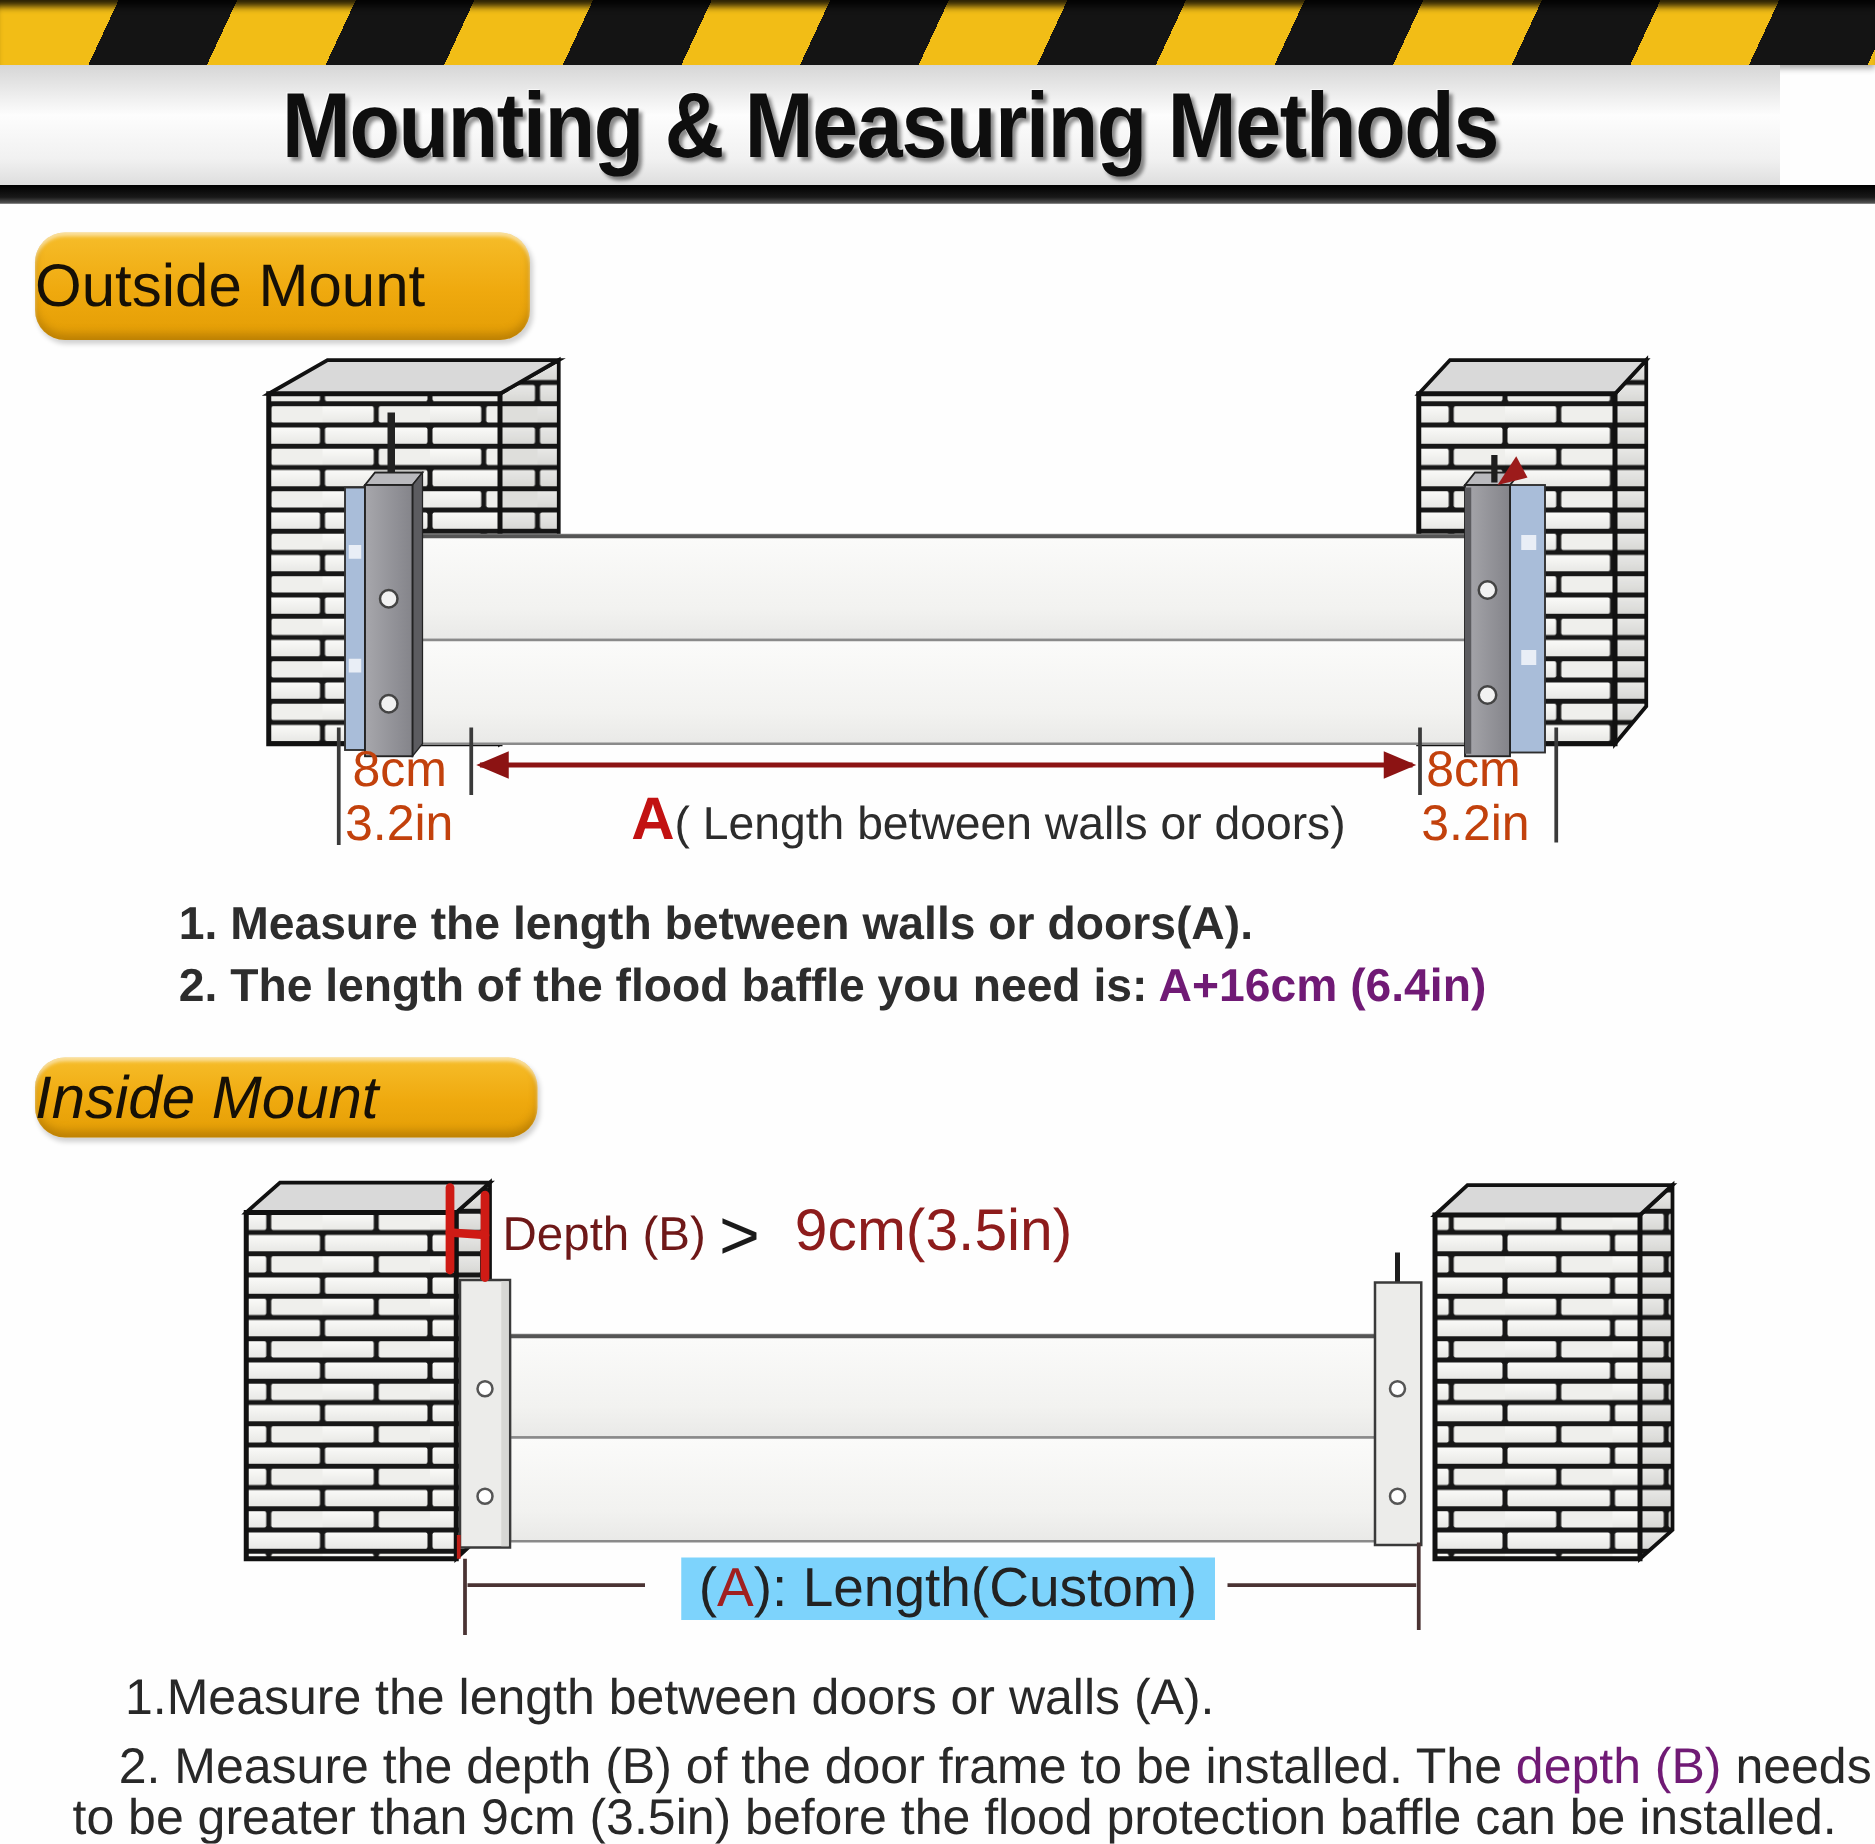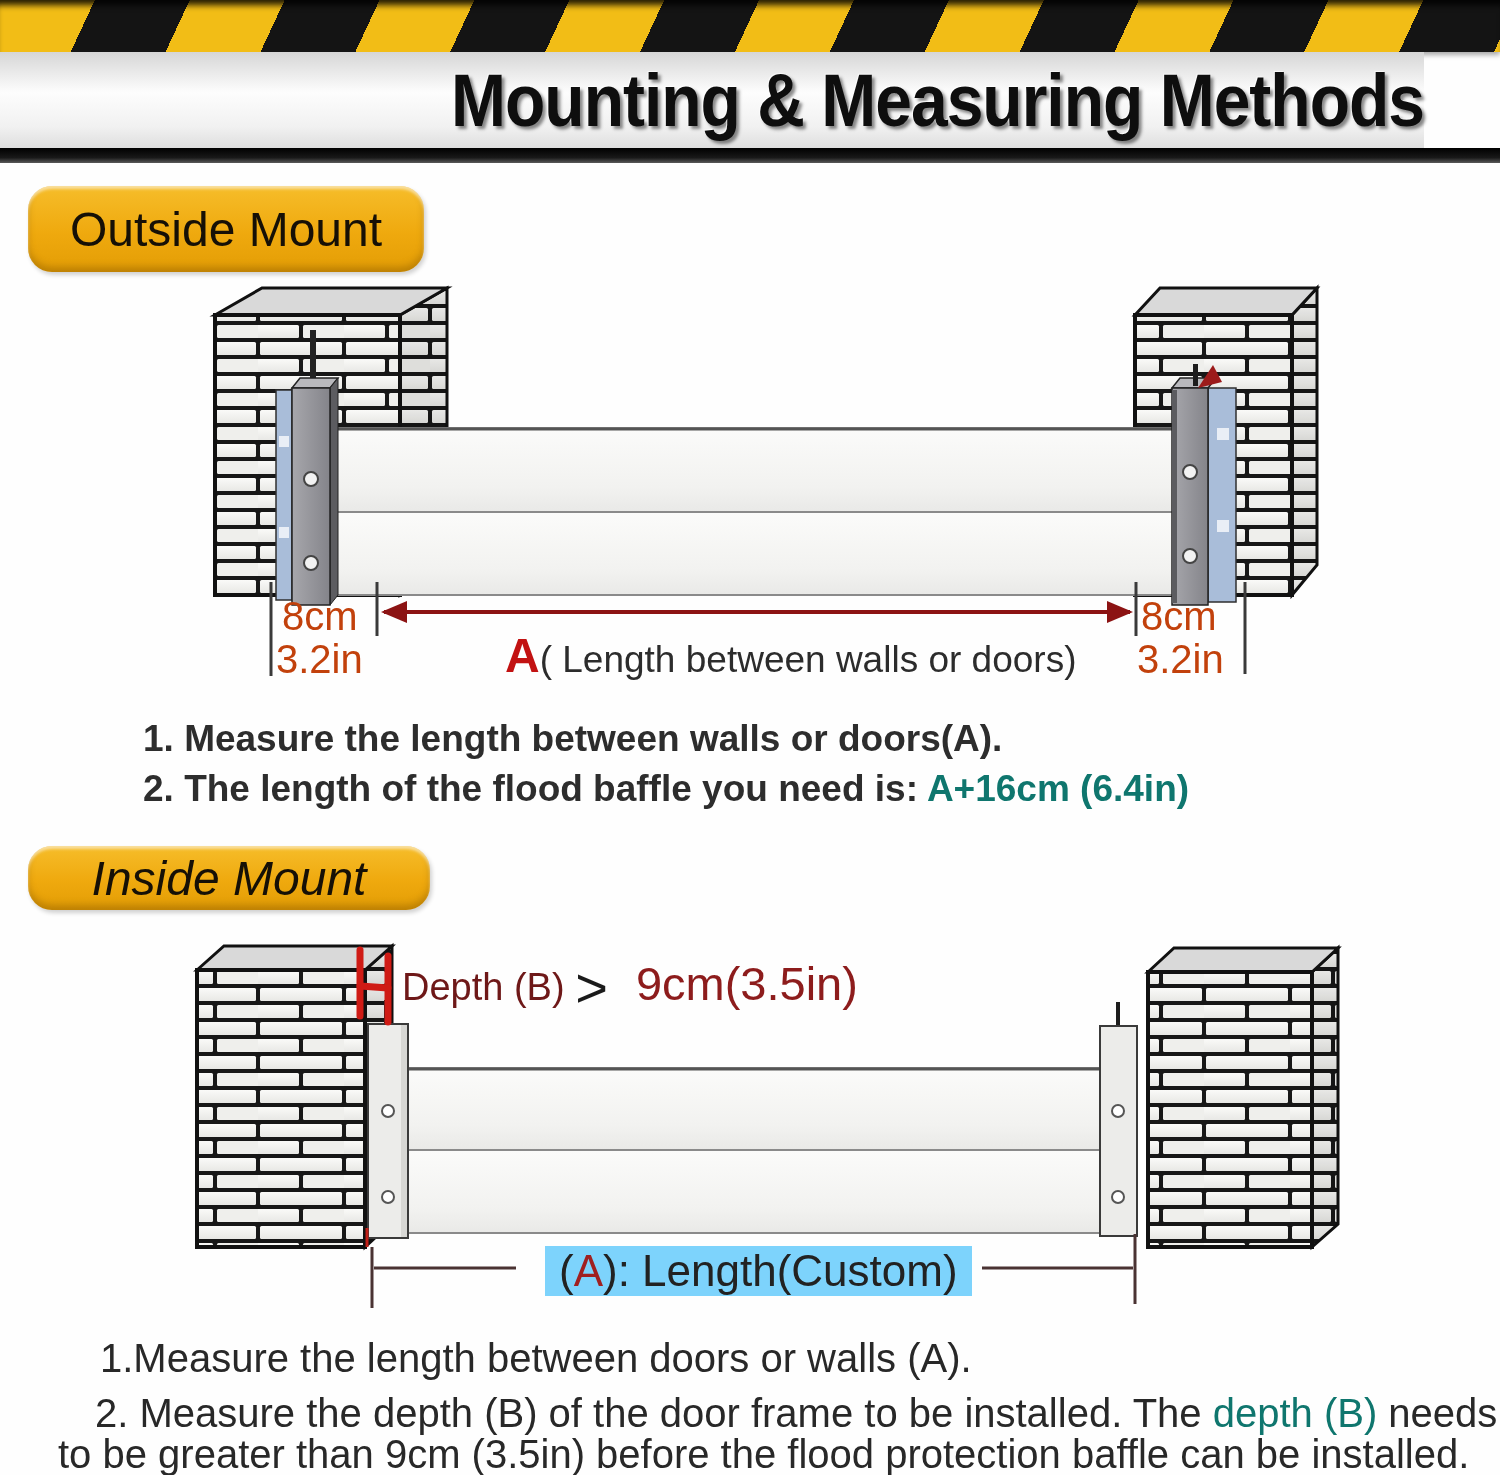--- a/index.html
+++ b/index.html
@@ -10,50 +10,50 @@
   
   .hazard{
     position:absolute;left:0;top:0;width:1500px;height:52px;
     background:repeating-linear-gradient(115deg,#f2bd16 0 86px,#141414 86px 172px);
     box-shadow:inset 0 9px 6px -4px rgba(0,0,0,.85), 0 3px 5px rgba(0,0,0,.35);
   }
   
   .titleband{
     position:absolute;left:0;top:52px;width:1424px;height:96px;
     background:linear-gradient(180deg,#d6d6d6 0%,#fdfdfd 42%,#f1f1f1 78%,#dedede 100%);
-    display:flex;align-items:center;justify-content:flex-end;
+    display:flex;align-items:center;justify-content:center;
   }
   .title{
     font-size:66px;font-weight:700;color:#0e0e0e;letter-spacing:-1px;
     transform:scaleY(1.12);
     text-shadow:-1px -1px 0 rgba(255,255,255,.65), 3px 3px 3px rgba(0,0,0,.45);
     white-space:nowrap;
   }
   .blackbar{
     position:absolute;left:0;top:148px;width:1500px;height:15px;
     background:linear-gradient(180deg,#000 0%,#191919 65%,#5a5a5a 100%);
   }
   
   .mount-label{
     position:absolute;border-radius:24px;
     background:linear-gradient(180deg,#f6bd2a 0%,#efa90e 55%,#e39d05 100%);
     box-shadow:inset 0 3px 3px rgba(255,255,255,.55), inset 0 -5px 7px rgba(130,85,0,.4), 2px 3px 4px rgba(0,0,0,.18);
-    display:flex;align-items:center;justify-content:center;
+    display:flex;align-items:center;
     font-size:48px;color:#161006;white-space:nowrap;
   }
   .label-outside{left:28px;top:186px;width:396px;height:86px;}
   .label-inside{left:28px;top:846px;width:402px;height:64px;font-style:italic;}
   
   .diagram{position:absolute;left:0;}
   
   .dim{position:absolute;color:#c2410c;font-size:40px;white-space:nowrap;}
   .span-label{position:absolute;left:505px;top:628px;font-size:37px;color:#2c2c2c;white-space:nowrap;}
   .span-label .letterA{font-size:48px;font-weight:700;color:#c21212;}
   .steps{position:absolute;font-size:37px;color:#2d2d2d;white-space:nowrap;font-weight:bold;}
-  .red{color:#0f766e;}
+  .red{color:#701a75;}
   .depth-label{position:absolute;left:402px;top:956px;white-space:nowrap;}
   .depth-label .d1{font-size:38px;color:#6e1818;}
   .depth-label .d2{font-size:56px;color:#1a1a1a;vertical-align:-7px;line-height:38px;}
   .depth-label .d3{font-size:47px;color:#8d1c1c;margin-left:28px;}
   .length-label{position:absolute;left:545px;top:1246px;font-size:44px;color:#222;white-space:nowrap;background:#7dd3fc;padding:0 14px;}
   .length-label .letterA{color:#a02020;}
   .bstep{position:absolute;font-size:40px;color:#282828;white-space:nowrap;}
 </style>
 </head>
 <body>

